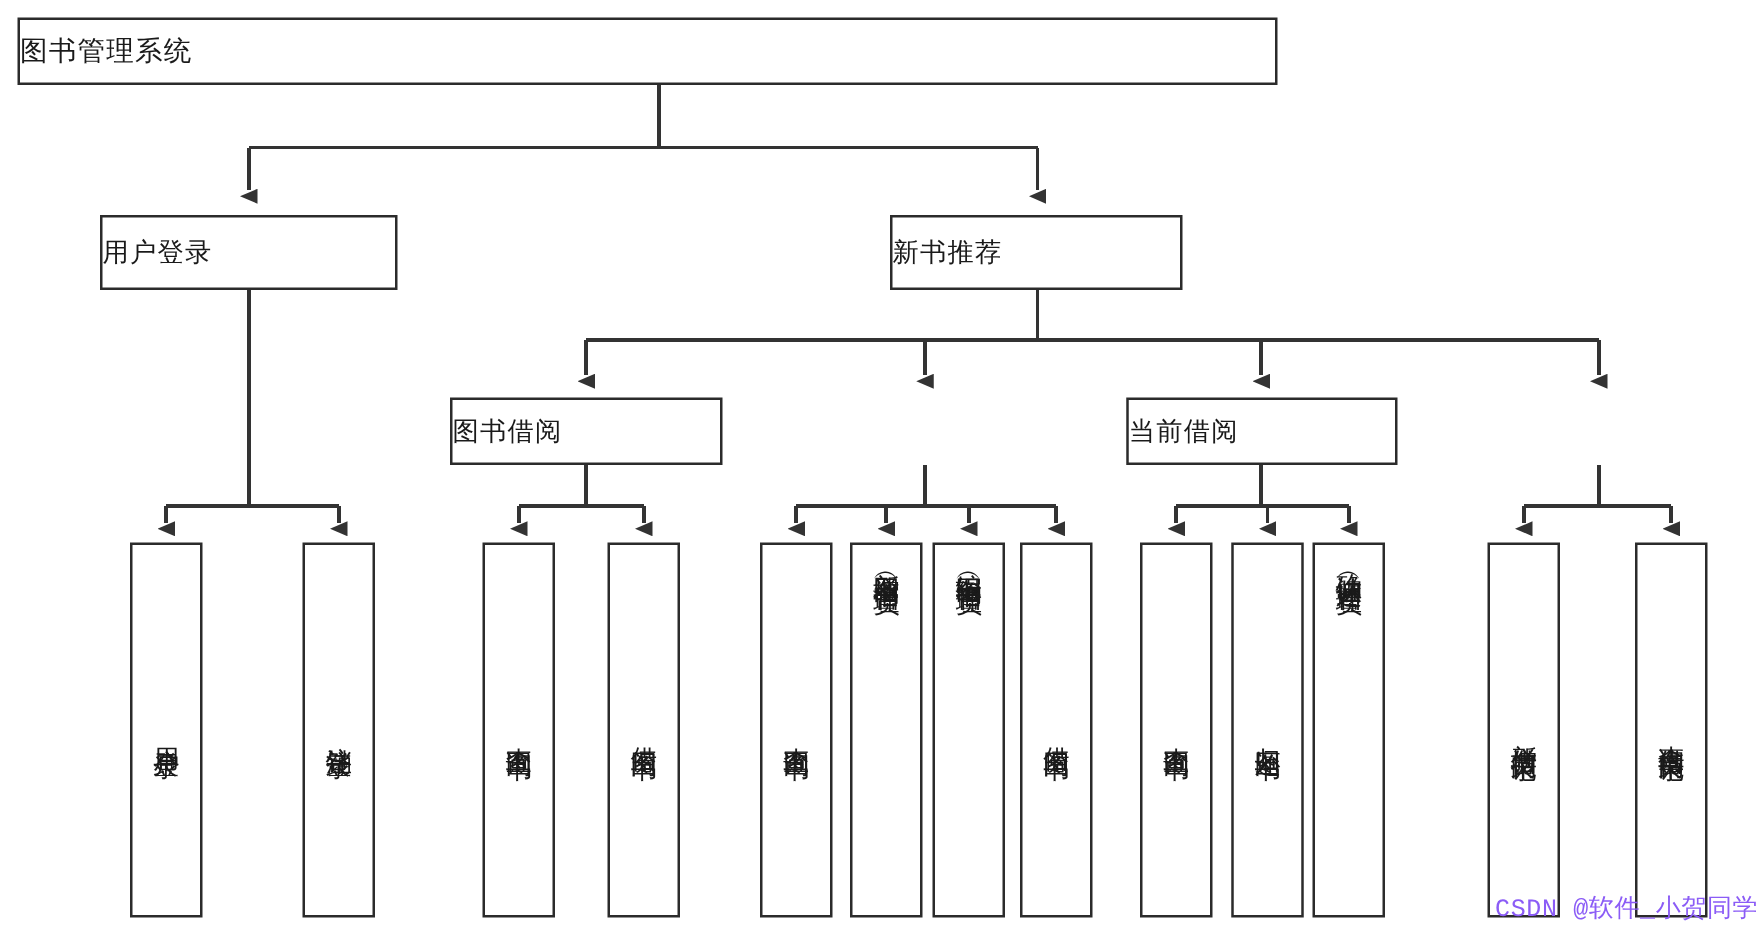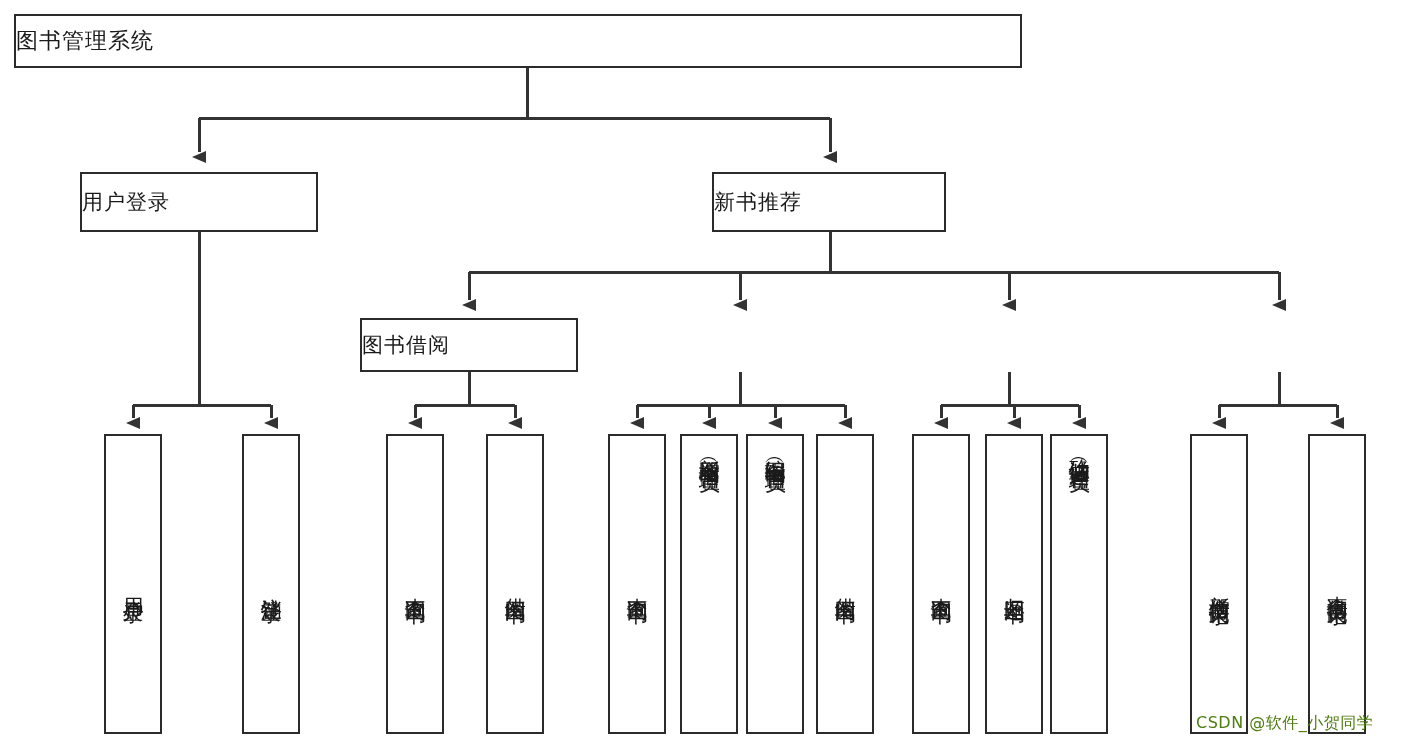--- a/index.html
+++ b/index.html
@@ -52,25 +52,26 @@
     padding-top: 2px;
   }
   .leaf-box {
     align-items: flex-start;
     justify-content: center;
     padding-top: 4px;
   }
   .leaf-box.center-v { align-items: center; padding-top: 0; }
   .watermark {
     position: absolute;
-    color: #4d7c0f;
-    font-size: 16px;
+    color: #8b5cf6;
+    font-size: 20px;
     letter-spacing: 0.5px;
     white-space: nowrap;
     user-select: none;
+    font-family: Liberation Mono, monospace;
   }
 </style>
 </head>
 <body>
 
 <div id="diagram-root">
 
   <svg class="layer" viewBox="0 0 1405 747">
     <defs>
       <marker id="arrow" markerWidth="12" markerHeight="14" refX="1" refY="7" orient="auto" markerUnits="userSpaceOnUse">
@@ -128,20 +129,23 @@
   <div class="node-box" style="left:80px; top:172px; width:238px; height:60px;">
     <span class="node-h">用户登录</span>
   </div>
   <div class="node-box" style="left:712px; top:172px; width:234px; height:60px;">
     <span class="node-h">新书推荐</span>
   </div>
 
   <div class="node-box" style="left:360px; top:318px; width:218px; height:54px;">
     <span class="node-h">图书借阅</span>
   </div>
+  <div class="node-box" style="left:901px; top:318px; width:217px; height:54px;">
+    <span class="node-h">当前借阅</span>
+  </div>
 
   <div class="node-box leaf-box center-v" style="left:104px; top:434px; width:58px; height:300px;">
     <span class="node-v">用户登录</span>
   </div>
   <div class="node-box leaf-box center-v" style="left:242px; top:434px; width:58px; height:300px;">
     <span class="node-v">注销登录</span>
   </div>
 
   <div class="node-box leaf-box center-v" style="left:386px; top:434px; width:58px; height:300px;">
     <span class="node-v">查询图书</span>

